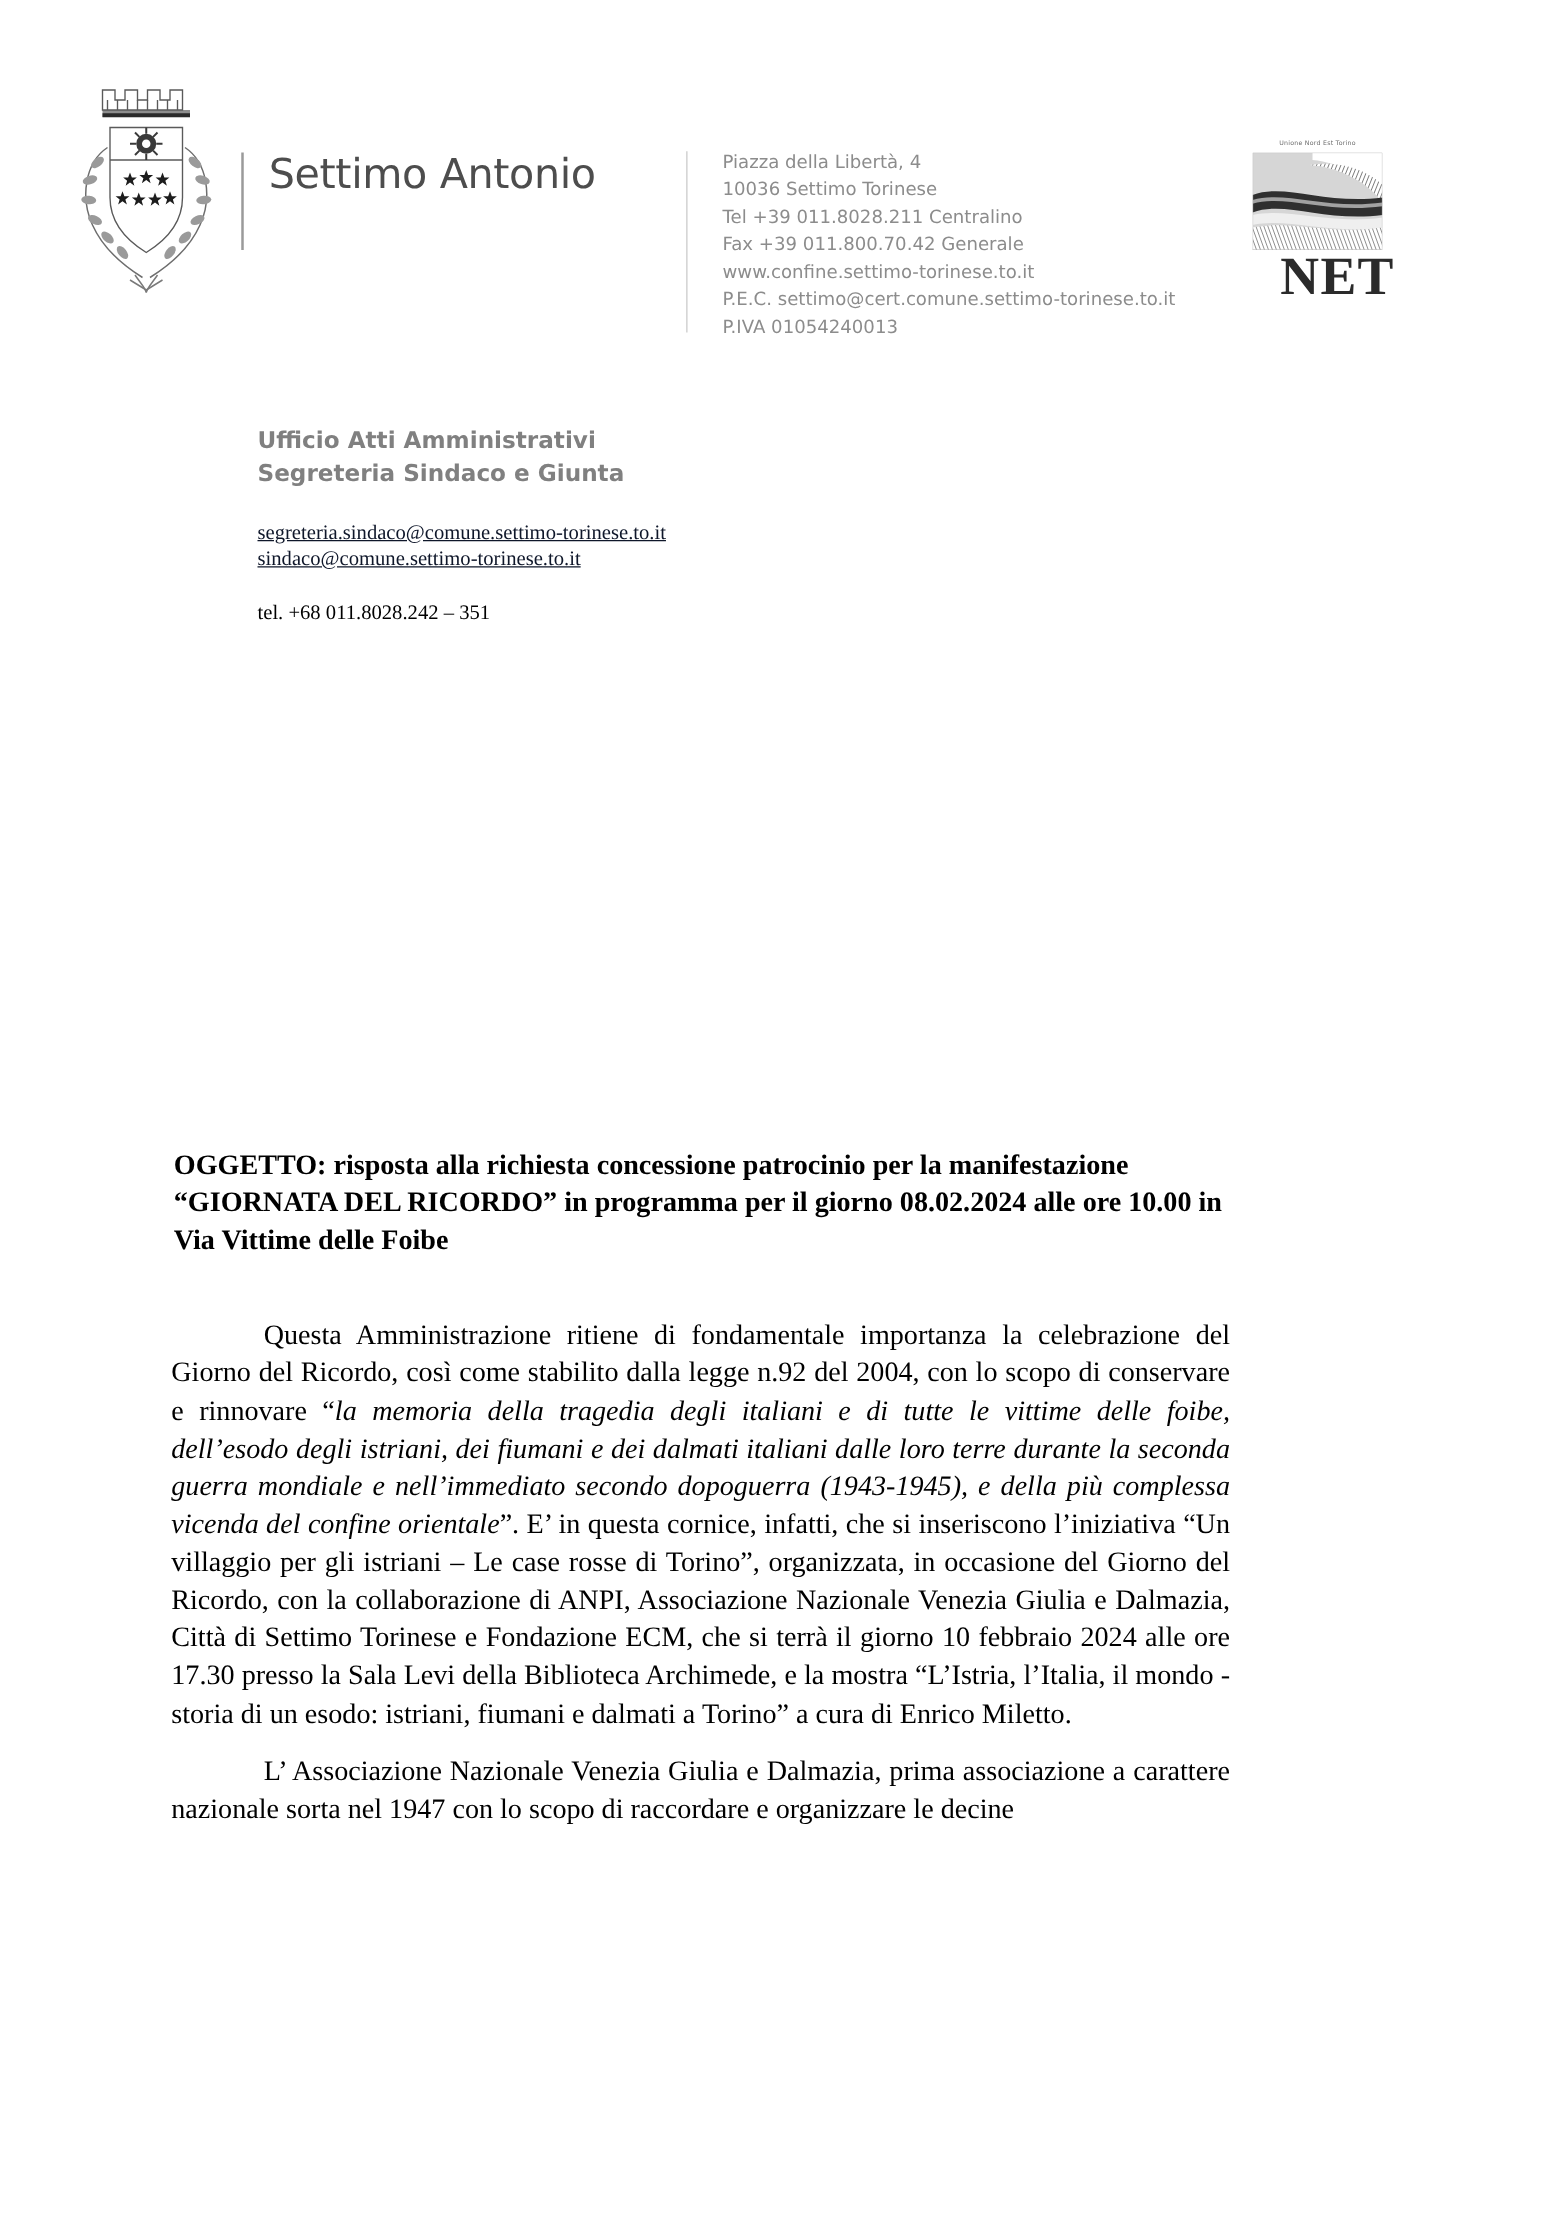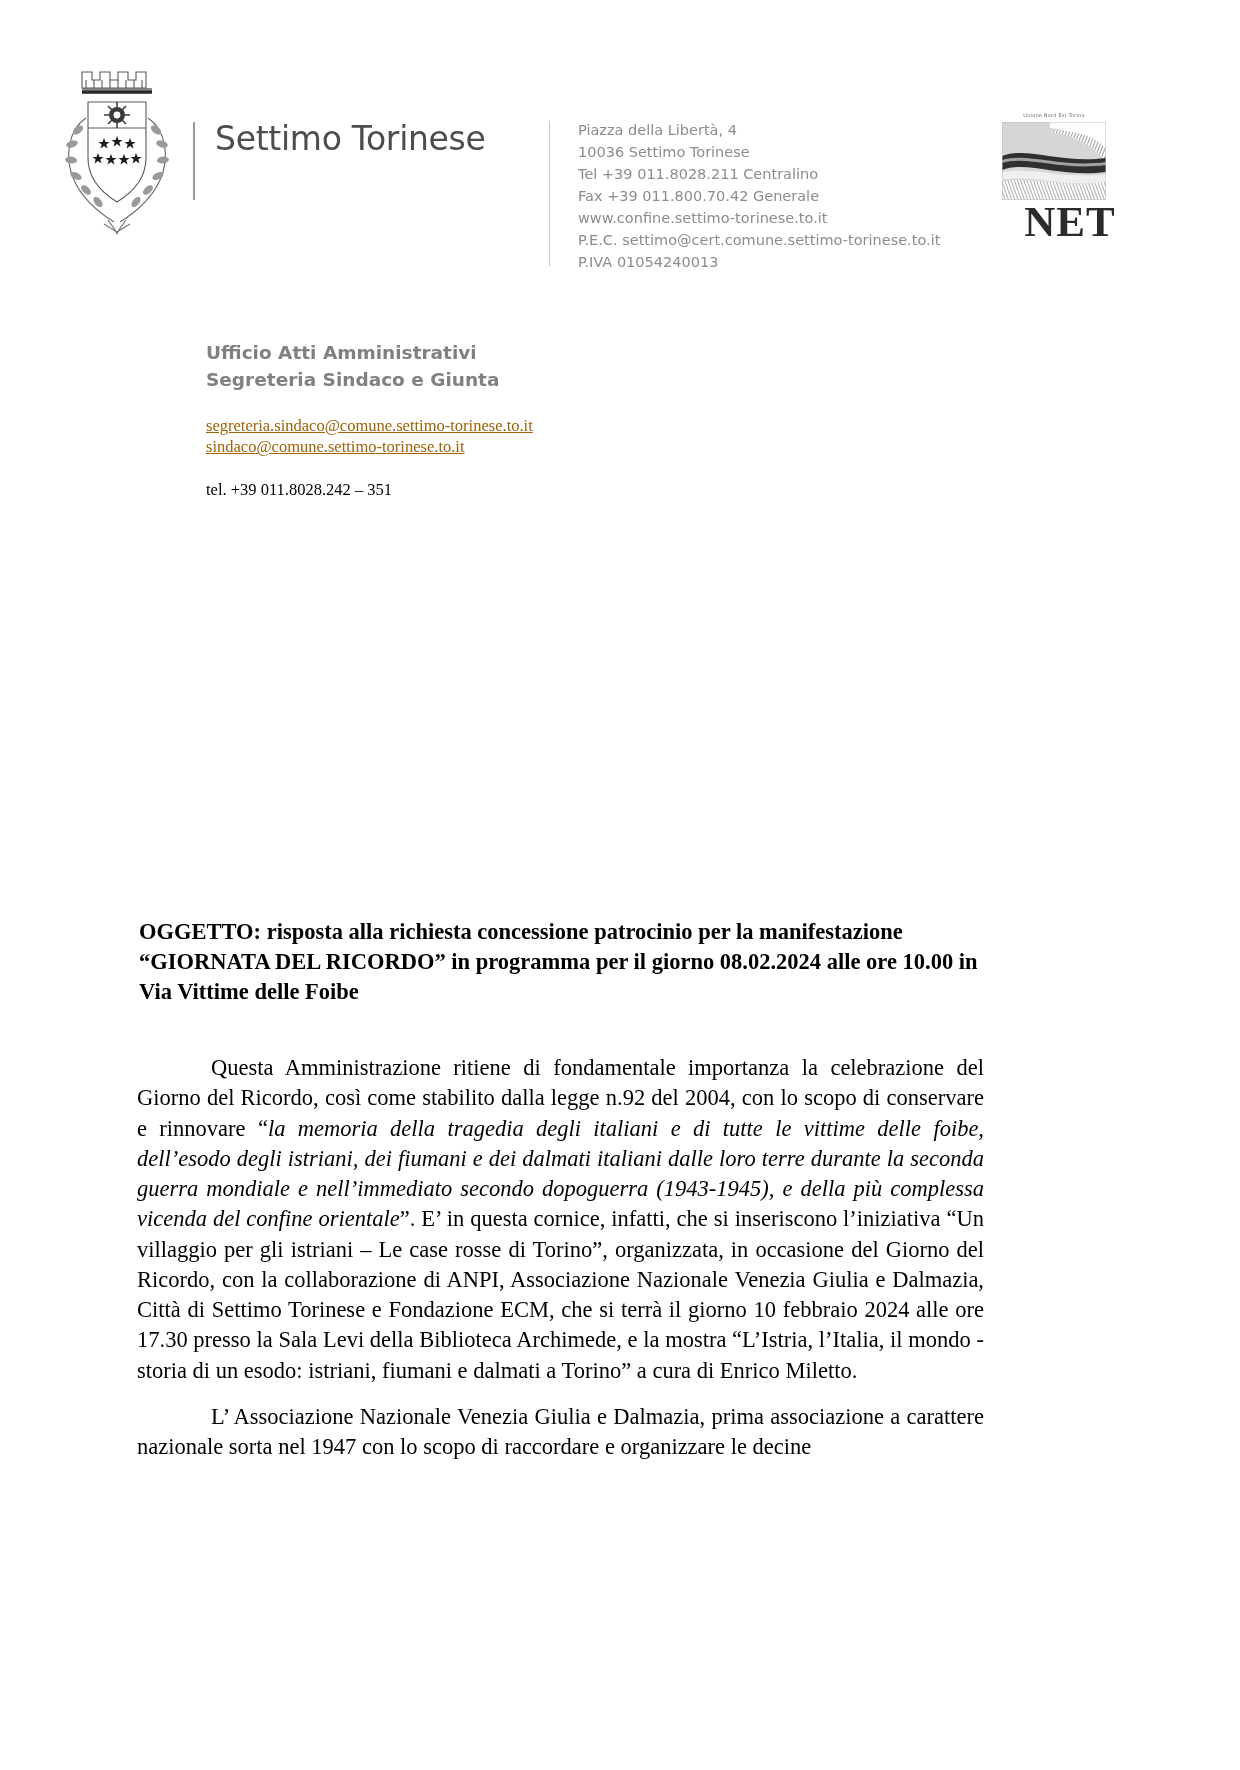--- a/index.html
+++ b/index.html
@@ -138,21 +138,21 @@
   .office-title span { display: block; white-space: nowrap; }
 
   .office-emails {
     margin-top: 21px;
     font-family: "Liberation Serif", serif;
     font-size: 16.5px;
     line-height: 1.32;
     color: #000;
   }
   .office-emails a {
-    color: #a16207;
+    color: #0f172a;
     display: block;
     white-space: nowrap;
   }
 
   .office-tel {
     margin-top: 22px;
     font-family: "Liberation Serif", serif;
     font-size: 16.5px;
     color: #000;
     white-space: nowrap;
@@ -266,21 +266,21 @@
             <ellipse cx="84" cy="144" rx="6" ry="3.4" transform="rotate(-52 84 144)"></ellipse>
           </g>
           <path d="M56 162 C60 168 64 172 65 176 C66 172 70 168 74 162" stroke="#7a7a7a"></path>
           <path d="M52 166 l13 8 M78 166 l-13 8" stroke="#7a7a7a"></path>
         </g>
       </svg>
     </div>
 
     <div class="city-name">
       <span class="divider-bar"></span>
-      <span class="city-name-line">Settimo Torinese</span>
+      <span class="city-name-line">Settimo Antonio</span>
     </div>
 
     <div class="addressblock">
       <span class="divider-bar"></span>
       <span class="addr-line">Piazza della Libertà, 4</span>
       <span class="addr-line">10036 Settimo Torinese</span>
       <span class="addr-line">Tel  +39 011.8028.211 Centralino</span>
       <span class="addr-line">Fax  +39 011.800.70.42 Generale</span>
       <span class="addr-line">www.confine.settimo-torinese.to.it</span>
       <span class="addr-line">P.E.C. settimo@cert.comune.settimo-torinese.to.it</span>
@@ -317,21 +317,21 @@
 
   <div class="office-block">
     <div class="office-title">
       <span>Ufficio Atti Amministrativi</span>
       <span>Segreteria Sindaco e Giunta</span>
     </div>
     <div class="office-emails">
       <a href="#">segreteria.sindaco@comune.settimo-torinese.to.it</a>
       <a href="#">sindaco@comune.settimo-torinese.to.it </a>
     </div>
-    <div class="office-tel">tel.  +39 011.8028.242 – 351</div>
+    <div class="office-tel">tel.  +68 011.8028.242 – 351</div>
   </div>
 
 
   <div class="subject">OGGETTO: risposta alla richiesta concessione patrocinio per la manifestazione “GIORNATA DEL RICORDO” in programma per il giorno 08.02.2024 alle ore 10.00 in Via Vittime delle Foibe</div>
 
   <div class="body-text">
     <p><span>Questa Amministrazione ritiene di fondamentale importanza la celebrazione del Giorno del Ricordo, così come stabilito dalla legge n.92 del 2004, con lo scopo di conservare e rinnovare “</span><i>la memoria della tragedia degli italiani e di tutte le vittime delle foibe, dell’esodo degli istriani, dei fiumani e dei dalmati italiani dalle loro terre durante la seconda guerra mondiale e nell’immediato secondo dopoguerra (1943-1945), e della più complessa vicenda del confine orientale</i><span>”. E’ in questa cornice, infatti, che si inseriscono l’iniziativa “Un villaggio per gli istriani – Le case rosse di Torino”, organizzata, in occasione del Giorno del Ricordo, con la collaborazione  di ANPI, Associazione Nazionale Venezia Giulia e Dalmazia, Città di Settimo Torinese e Fondazione ECM, che si terrà il giorno 10 febbraio 2024 alle ore 17.30 presso la Sala Levi della Biblioteca Archimede, e la mostra “L’Istria, l’Italia, il mondo - storia di un esodo: istriani, fiumani e dalmati a Torino” a cura di Enrico Miletto.</span></p>
     <p>L’ Associazione Nazionale Venezia Giulia e Dalmazia, prima associazione a carattere nazionale sorta nel 1947 con lo scopo di raccordare e organizzare le decine</p>
   </div>
 

